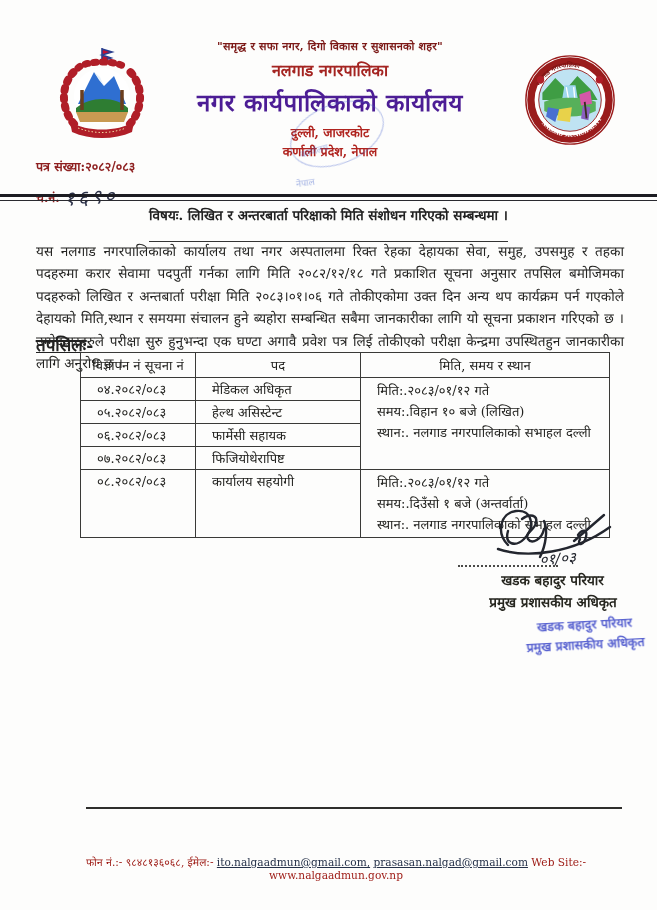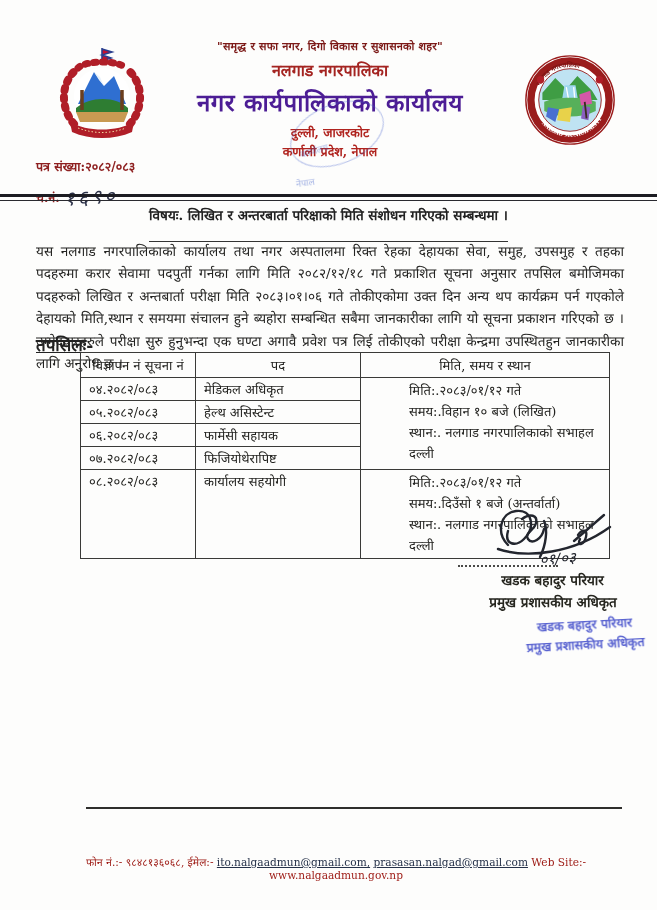--- a/index.html
+++ b/index.html
@@ -40,26 +40,26 @@
     font-size:13.5px;font-weight:bold;color:#222;}
   .subject span{border-bottom:1.4px solid #333;padding-bottom:18px;}
   
   .body-par{position:absolute;left:36px;top:226px;width:588px;
     font-size:13.6px;line-height:22.5px;text-align:justify;color:#242422;}
   .tapasil{position:absolute;left:36px;top:333px;font-size:17px;font-weight:bold;
     text-decoration:underline;color:#222;}
   
   table.sched{position:absolute;left:80px;top:352px;border-collapse:collapse;
     font-size:13px;color:#232320;}
-  table.sched th,table.sched td{border:1.6px solid #3a3a38;padding:2px 8px;vertical-align:top;}
+  table.sched th,table.sched td{border:1.6px solid #3a3a38;padding:2px 16px;vertical-align:top;}
   table.sched th{font-weight:normal;text-align:center;padding:3px 6px;}
   .col-ad{width:102px;}
   .col-post{width:152px;}
   .col-sched{width:236px;}
-  td.sched-cell div{line-height:21px;margin-left:40px;}
+  td.sched-cell div{line-height:21px;}
   
   .sig-svg{position:absolute;left:478px;top:505px;}
   .dotline{position:absolute;left:458px;top:565px;width:100px;
     border-bottom:2px dotted #4a4a48;}
   .sig-name{position:absolute;left:455px;top:571px;width:195px;text-align:center;
     font-size:13.5px;font-weight:bold;color:#26261f;}
   .sig-post{position:absolute;left:448px;top:593px;width:210px;text-align:center;
     font-size:13.5px;font-weight:bold;color:#26261f;}
   .stamp-blue{position:absolute;left:500px;top:615px;width:170px;text-align:center;
     color:#3a46c8;font-weight:bold;font-size:12.5px;line-height:20px;

